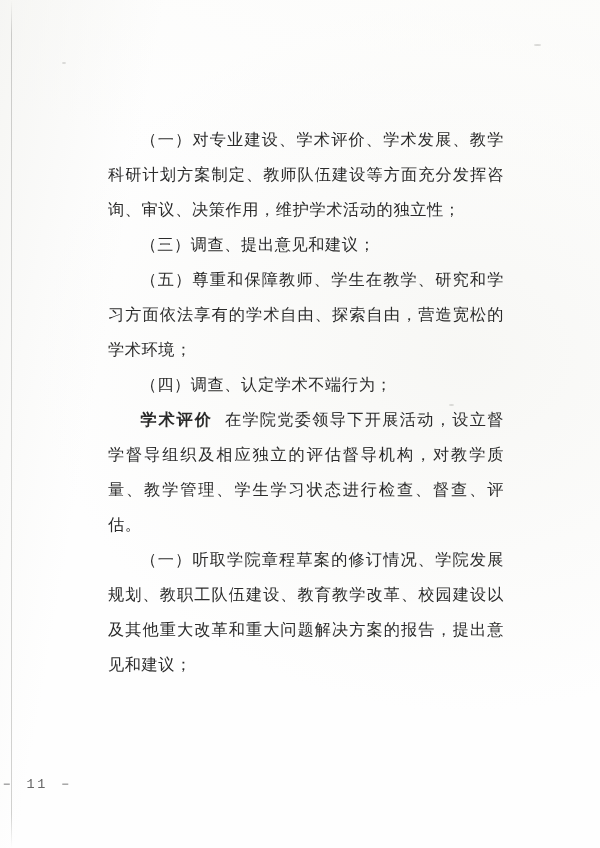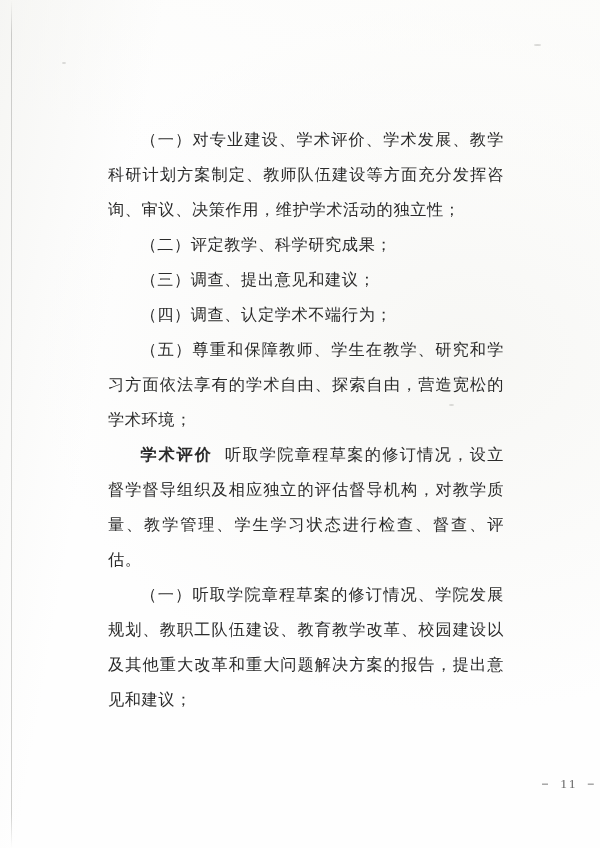--- a/index.html
+++ b/index.html
@@ -78,45 +78,44 @@
     font-weight: bold;
     letter-spacing: 1.2px;
     margin-right: 0.75em;
   }
 
   .footer {
     position: absolute;
     left: 0;
     right: 0;
     top: 775px;
-    text-align: right;
+    text-align: left;
     font-size: 13.5px;
     color: #676767;
     letter-spacing: 2.5px;
-    font-family: Liberation Serif, serif;
+    font-family: Liberation Mono, monospace;
   }
 </style>
 </head>
 <body>
 
 <div class="page">
 
   <div class="paper-tint"></div>
   <div class="scan-line"></div>
   <div class="speck" style="left:534px;top:44px;width:7px;height:2px;"></div>
   <div class="speck" style="left:62px;top:62px;width:4px;height:2px;"></div>
   <div class="speck" style="left:449px;top:404px;width:5px;height:2px;"></div>
 
   <div class="content" id="body-content">
       <p class="para clause"><span>（一）对专业建设、学术评价、学术发展、教学科研计划方案制定、教师队伍建设等方面充分发挥咨询、审议、决策作用，维护学术活动的独立性；</span></p>
-      <p class="para clause"><span>（二）评定教学、科学研究成果；</span></p>
       <p class="para clause"><span>（三）调查、提出意见和建议；</span></p>
+      <p class="para clause"><span>（五）尊重和保障教师、学生在教学、研究和学习方面依法享有的学术自由、探索自由，营造宽松的学术环境；</span></p>
       <p class="para clause"><span>（四）调查、认定学术不端行为；</span></p>
-      <p class="para clause"><span>（五）尊重和保障教师、学生在教学、研究和学习方面依法享有的学术自由、探索自由，营造宽松的学术环境；</span></p>
-      <p class="para article"><span class="article-no">学术评价</span><span>听取学院章程草案的修订情况，设立督学督导组织及相应独立的评估督导机构，对教学质量、教学管理、学生学习状态进行检查、督查、评估。</span></p>
+      <p class="para article"><span class="article-no">学术评价</span><span>在学院党委领导下开展活动，设立督学督导组织及相应独立的评估督导机构，对教学质量、教学管理、学生学习状态进行检查、督查、评估。</span></p>
       <p class="para clause"><span>（一）听取学院章程草案的修订情况、学院发展规划、教职工队伍建设、教育教学改革、校园建设以及其他重大改革和重大问题解决方案的报告，提出意见和建议；</span></p>
     </div>
 
   <div class="footer">
     <span>－ 11 －</span>
   </div>
 
 </div>
 
 </body></html>

